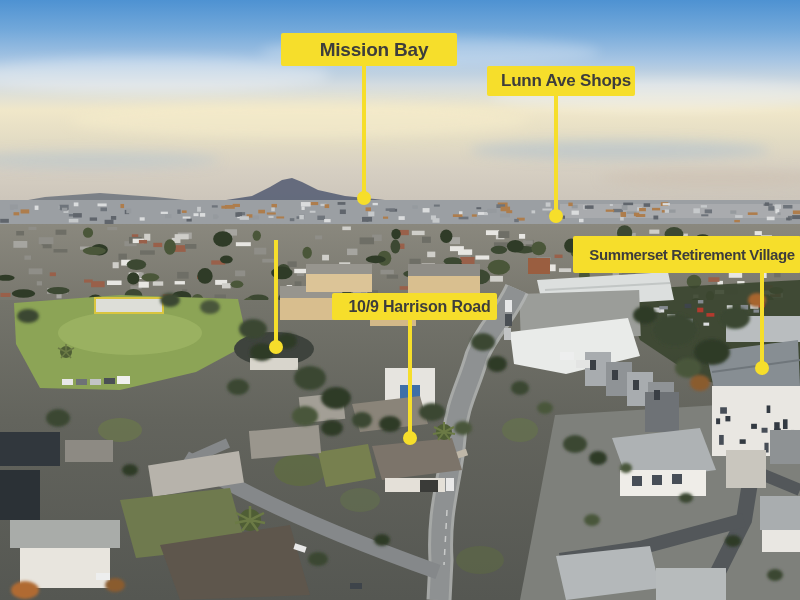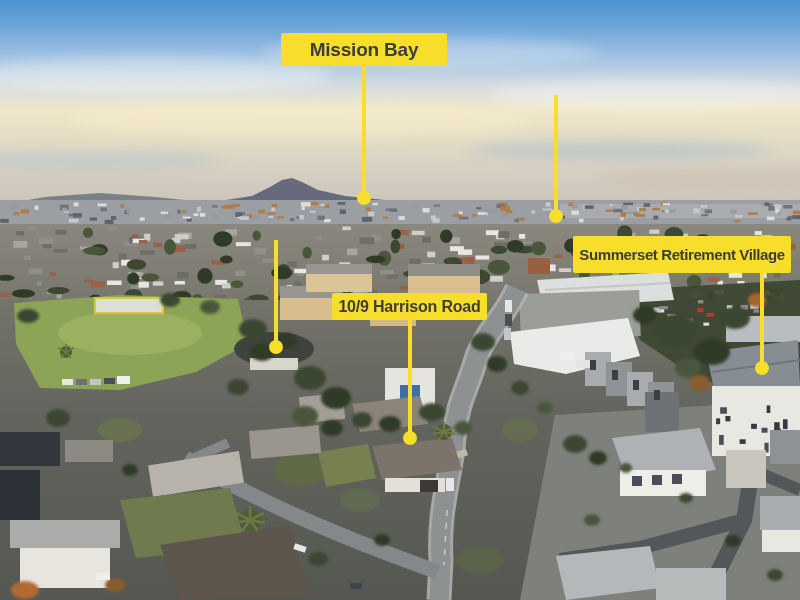--- a/index.html
+++ b/index.html
@@ -6,20 +6,21 @@
   .stage{
     position:relative;width:800px;height:600px;overflow:hidden;
     font-family:"Liberation Sans",sans-serif;
   }
   .stage svg{position:absolute;left:0;top:0;}
   .callout{
     position:absolute;display:flex;align-items:center;justify-content:center;
     background:var(--label-bg,#F6DE2B);color:var(--label-text,#3D3D3C);
     font-weight:700;white-space:nowrap;z-index:10;border-radius:2px;
     letter-spacing:-0.2px;
+    padding-left:10px;
   }
   .leader{position:absolute;width:4px;background:var(--label-bg,#F6DE2B);z-index:9;}
   .dot{position:absolute;width:14px;height:14px;border-radius:50%;
        background:var(--label-bg,#F6DE2B);z-index:9;}
   #label-mission-bay{left:281px;top:33px;width:166px;height:33px;font-size:19px;}
   #label-lunn-ave-shops{left:487px;top:66px;width:138px;height:30px;font-size:17px;}
   #label-st-peters-church{left:194px;top:212px;width:164px;height:29px;font-size:17px;}
   #label-summerset{left:573px;top:236px;width:218px;height:37px;font-size:15px;letter-spacing:-0.4px;}
   #label-harrison-road{left:332px;top:293px;width:155px;height:27px;font-size:16px;}
   #leader-mission-bay{left:362px;top:65px;height:134px;}
@@ -706,20 +707,23 @@
     <rect x="294" y="545" width="12" height="6" fill="#E8E8E8" transform="rotate(18 300 548)"></rect>
     <rect x="96" y="573" width="14" height="7" fill="#EDEEEE"></rect>
     <rect x="350" y="583" width="12" height="6" fill="#3E444A"></rect>
     <rect x="446" y="478" width="8" height="13" fill="#E8E8E8"></rect>
   </g>
 </svg>
 
 <div class="callout" id="label-mission-bay">
   <span>Mission Bay</span>
 </div>
+<div class="callout" id="label-lunn-ave-shops">
+  <span>Lunn Ave Shops</span>
+</div>
 <div class="callout" id="label-summerset">
   <span>Summerset Retirement Village</span>
 </div>
 <div class="callout" id="label-harrison-road">
   <span>10/9 Harrison Road</span>
 </div>
 
 <div class="leader" id="leader-mission-bay"></div>
 <div class="leader" id="leader-lunn-ave-shops"></div>
 <div class="leader" id="leader-st-peters-church"></div>

